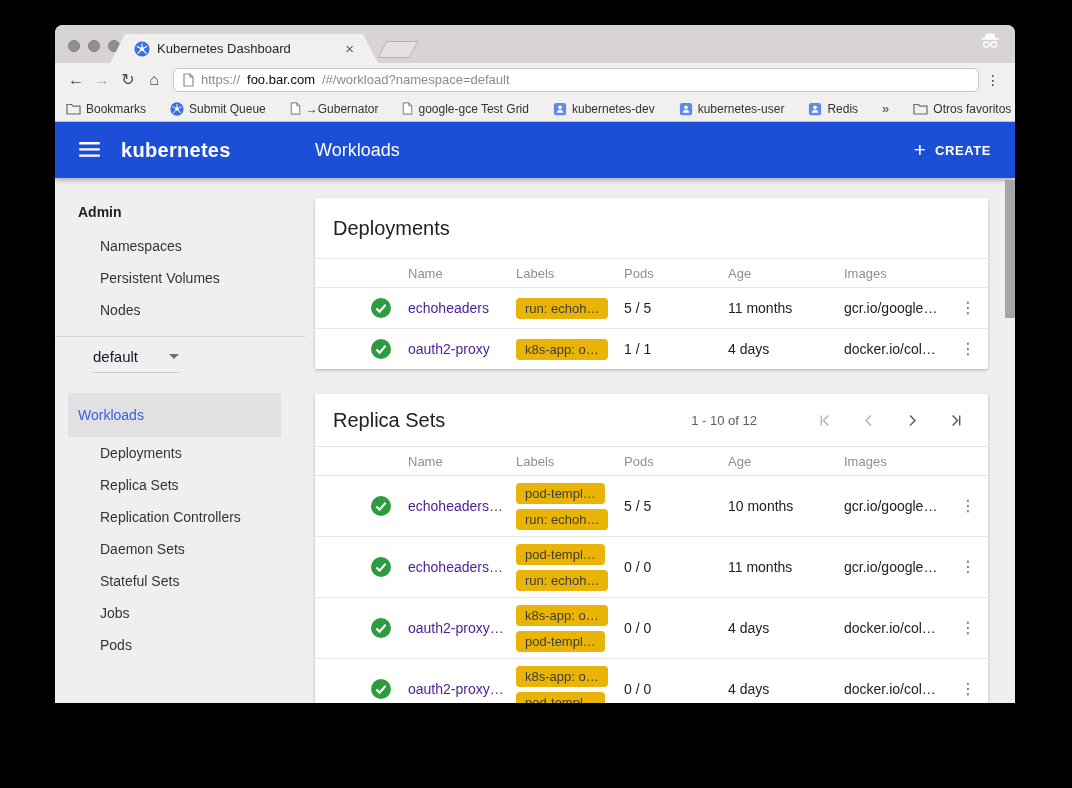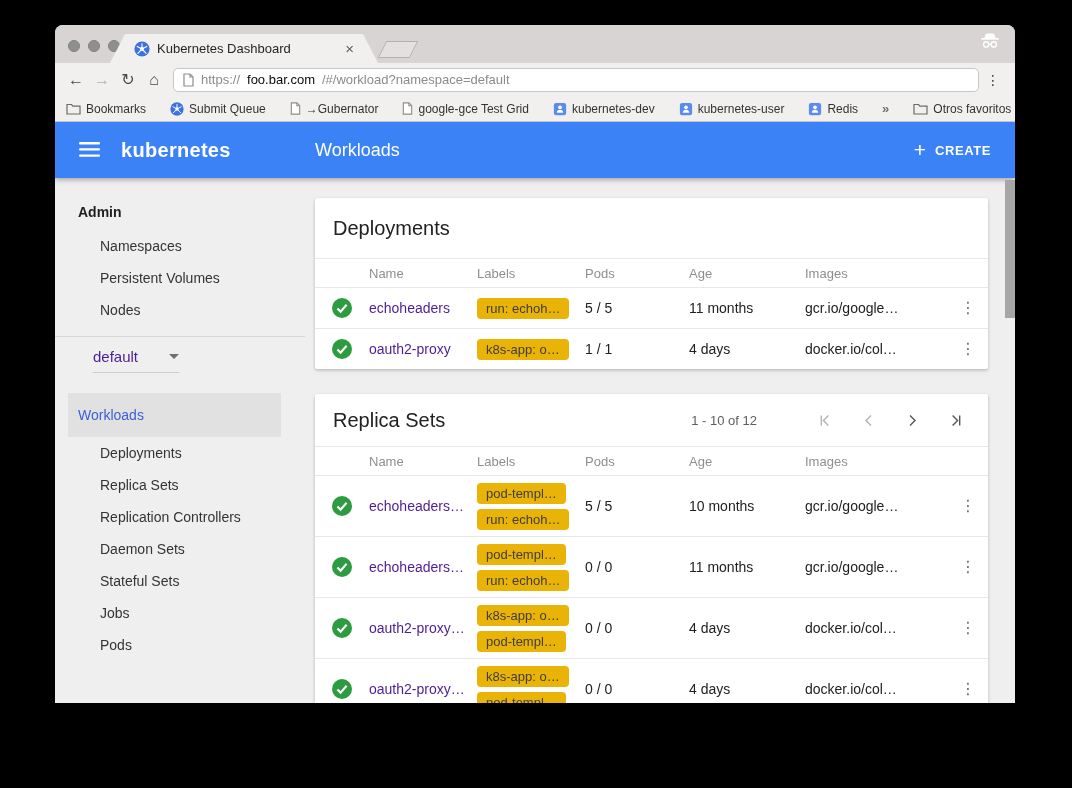--- a/index.html
+++ b/index.html
@@ -33,61 +33,61 @@
   .browser-menu { padding:0 7px; color:#3d3d3d; font-size:14px; letter-spacing:0; }
 
   .bookmarks { height:26px; background:#f2f0ef; border-bottom:1px solid #c6c3c2;
                display:flex; align-items:center; padding:0 11px; gap:24px; font-size:12px; color:#333; }
   .bm { display:flex; align-items:center; gap:5px; white-space:nowrap; }
   .bm-ic { display:flex; align-items:center; }
   .bm-overflow { margin-left:auto; color:#6e6e6e; font-size:13px; font-weight:bold; }
 
   
   .viewport { position:relative; height:581px; background:#efefef; overflow:hidden; }
-  .appbar { height:56px; background:#3b82f6; color:#fff; display:flex; align-items:center;
+  .appbar { height:56px; background:#1d4ed8; color:#fff; display:flex; align-items:center;
             padding:4px 24px; position:relative; z-index:3; box-shadow:0 2px 5px rgba(0,0,0,.30); }
   .hamburger { margin-top:2px; }
   .brand { margin-left:21px; font-size:20px; font-weight:bold; letter-spacing:.3px; }
   .page-title { position:absolute; left:260px; font-size:18px; }
   .create-btn { margin-left:auto; display:flex; align-items:center; gap:9px; }
   .create-plus { font-size:21px; font-weight:normal; line-height:1; margin-top:-2px; }
   .create-label { font-size:13px; font-weight:bold; letter-spacing:.6px; }
 
   .app-body { display:flex; height:617px; }
 
   
   .sidenav { width:250px; flex-shrink:0; padding-top:16px; font-size:14px; }
   .nav-section-title { height:36px; display:flex; align-items:center; padding-left:23px;
                        color:#1f1f1f; font-weight:bold; }
   .nav-item { height:32px; display:flex; align-items:center; padding-left:45px; color:#343434; }
   .nav-divider { border-top:1px solid #d6d6d6; margin-top:10px; }
   .ns-label { padding:14px 0 0 23px; font-size:12px; color:#9b9b9b; }
   .ns-select { margin:11px 0 0 38px; width:86px; display:flex; align-items:center;
                justify-content:space-between; padding-bottom:7px; border-bottom:1px solid #cdcdcd;
-               font-size:15px; color:#4c1d95; }
+               font-size:15px; color:#0f172a; }
   .caret-down { width:0; height:0; border:5px solid transparent; border-top-color:#6f6f6f; margin-top:5px; }
   .nav-active { margin:20px 0 0 13px; width:213px; height:44px; background:#e1e1e1;
                 display:flex; align-items:center; padding-left:10px; color:#3a5fd8; }
 
   
   .main { flex:1; padding:20px 27px 0 10px; }
   .card { background:#fff; border-radius:2px;
           box-shadow:0 1px 3px rgba(0,0,0,.18), 0 2px 4px rgba(0,0,0,.08); overflow:hidden; }
   .card + .card { margin-top:25px; }
   .card-head { display:flex; align-items:center; padding:0 23px 0 18px; }
   .card-head.lg { height:60px; }
   .card-head.sm { height:52px; }
   .card-title { font-size:20px; color:#212121; }
 
   .pagination { margin-left:auto; display:flex; align-items:center; }
   .pag-range { font-size:13px; color:#5e5e5e; margin-right:32px; }
   .pag-btn { width:18px; margin-left:26px; display:flex; justify-content:center; }
 
   .trow { display:grid; grid-template-columns:54px 108px 108px 104px 116px 1fr 40px;
-          align-items:center; }
+          align-items:center;padding-left:39px; }
   .thead { height:29px; border-top:1px solid #e7e7e7; font-size:13px; color:#8f8f8f; }
   .drow { height:41px; border-top:1px solid #e7e7e7; font-size:14px; color:#212121; }
   .rrow { height:61px; border-top:1px solid #e7e7e7; font-size:14px; color:#212121; }
   .cell-check { display:flex; justify-content:center; }
   .cell-name a { color:#4c1d95; text-decoration:none; font-size:14px; white-space:nowrap; }
   .cell-labels { display:flex; flex-direction:column; gap:5px; align-items:flex-start; }
   .chip { background:#eab308; border-radius:4px; padding:3px 9px; font-size:13px;
           color:#3e3e3e; white-space:nowrap; }
   .cell-plain { white-space:nowrap; }
   .row-menu { color:#6f6f6f; font-size:16px; text-align:center; line-height:1; }

